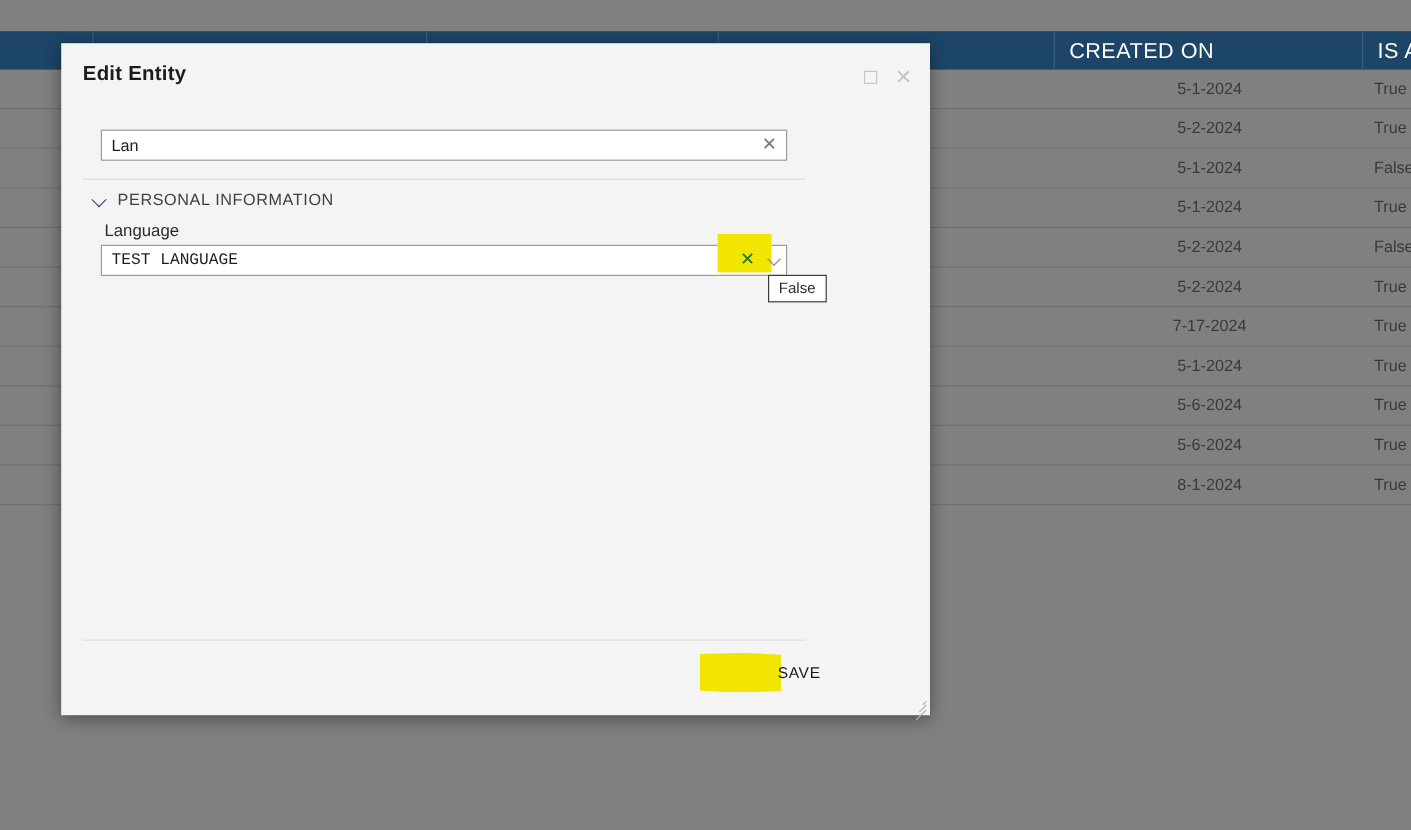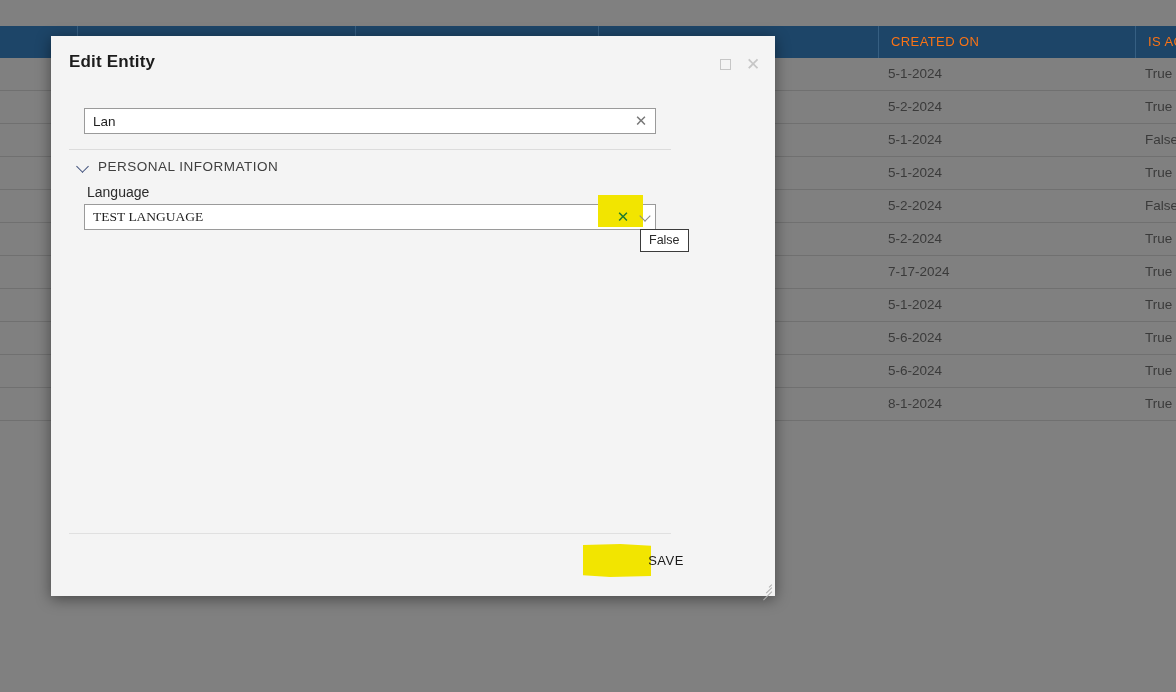--- a/index.html
+++ b/index.html
@@ -37,22 +37,22 @@
     background: #1e4straight;
   }
   .grid-header {
     background: #1d4568;
   }
   .grid-header .hcell {
     position: absolute;
     top: 0;
     height: 32px;
     line-height: 32px;
-    color: #f97316;
-    font-size: 13px;
+    color: #ffffff;
+    font-size: 18px;
     letter-spacing: .4px;
     padding-left: 12px;
     box-sizing: border-box;
     white-space: nowrap;
     overflow: hidden;
   }
   .grid-header .hdiv {
     position: absolute;
     top: 0;
     width: 1px;
@@ -79,21 +79,21 @@
     position: absolute;
     top: 0;
     height: 32px;
     line-height: 32px;
     font-size: 13.5px;
     color: #3a3a3a;
     white-space: nowrap;
     overflow: hidden;
   }
   .cell-email { left: 560px; width: 300px; }
-  .cell-created { left: 888px; width: 240px; }
+  .cell-created { left: 888px; width: 240px; text-align: center; }
   .cell-active { left: 1145px; width: 60px; }
 
   
   .dialog {
     position: absolute;
     left: 51px;
     top: 36px;
     width: 724px;
     height: 560px;
     background: #f4f4f4;
@@ -224,21 +224,21 @@
     top: 168px;
     width: 572px;
     height: 26px;
   }
   .combo-input {
     width: 100%;
     height: 26px;
     box-sizing: border-box;
     border: 1px solid #9a9a9a;
     background: #ffffff;
-    font-family: Liberation Serif, serif;
+    font-family: Liberation Mono, monospace;
     font-size: 13.5px;
     color: #1f1f1f;
     padding: 0 46px 0 8px;
     outline: none;
   }
   .combo-clear {
     position: absolute;
     right: 24px;
     top: 4px;
     width: 18px;

